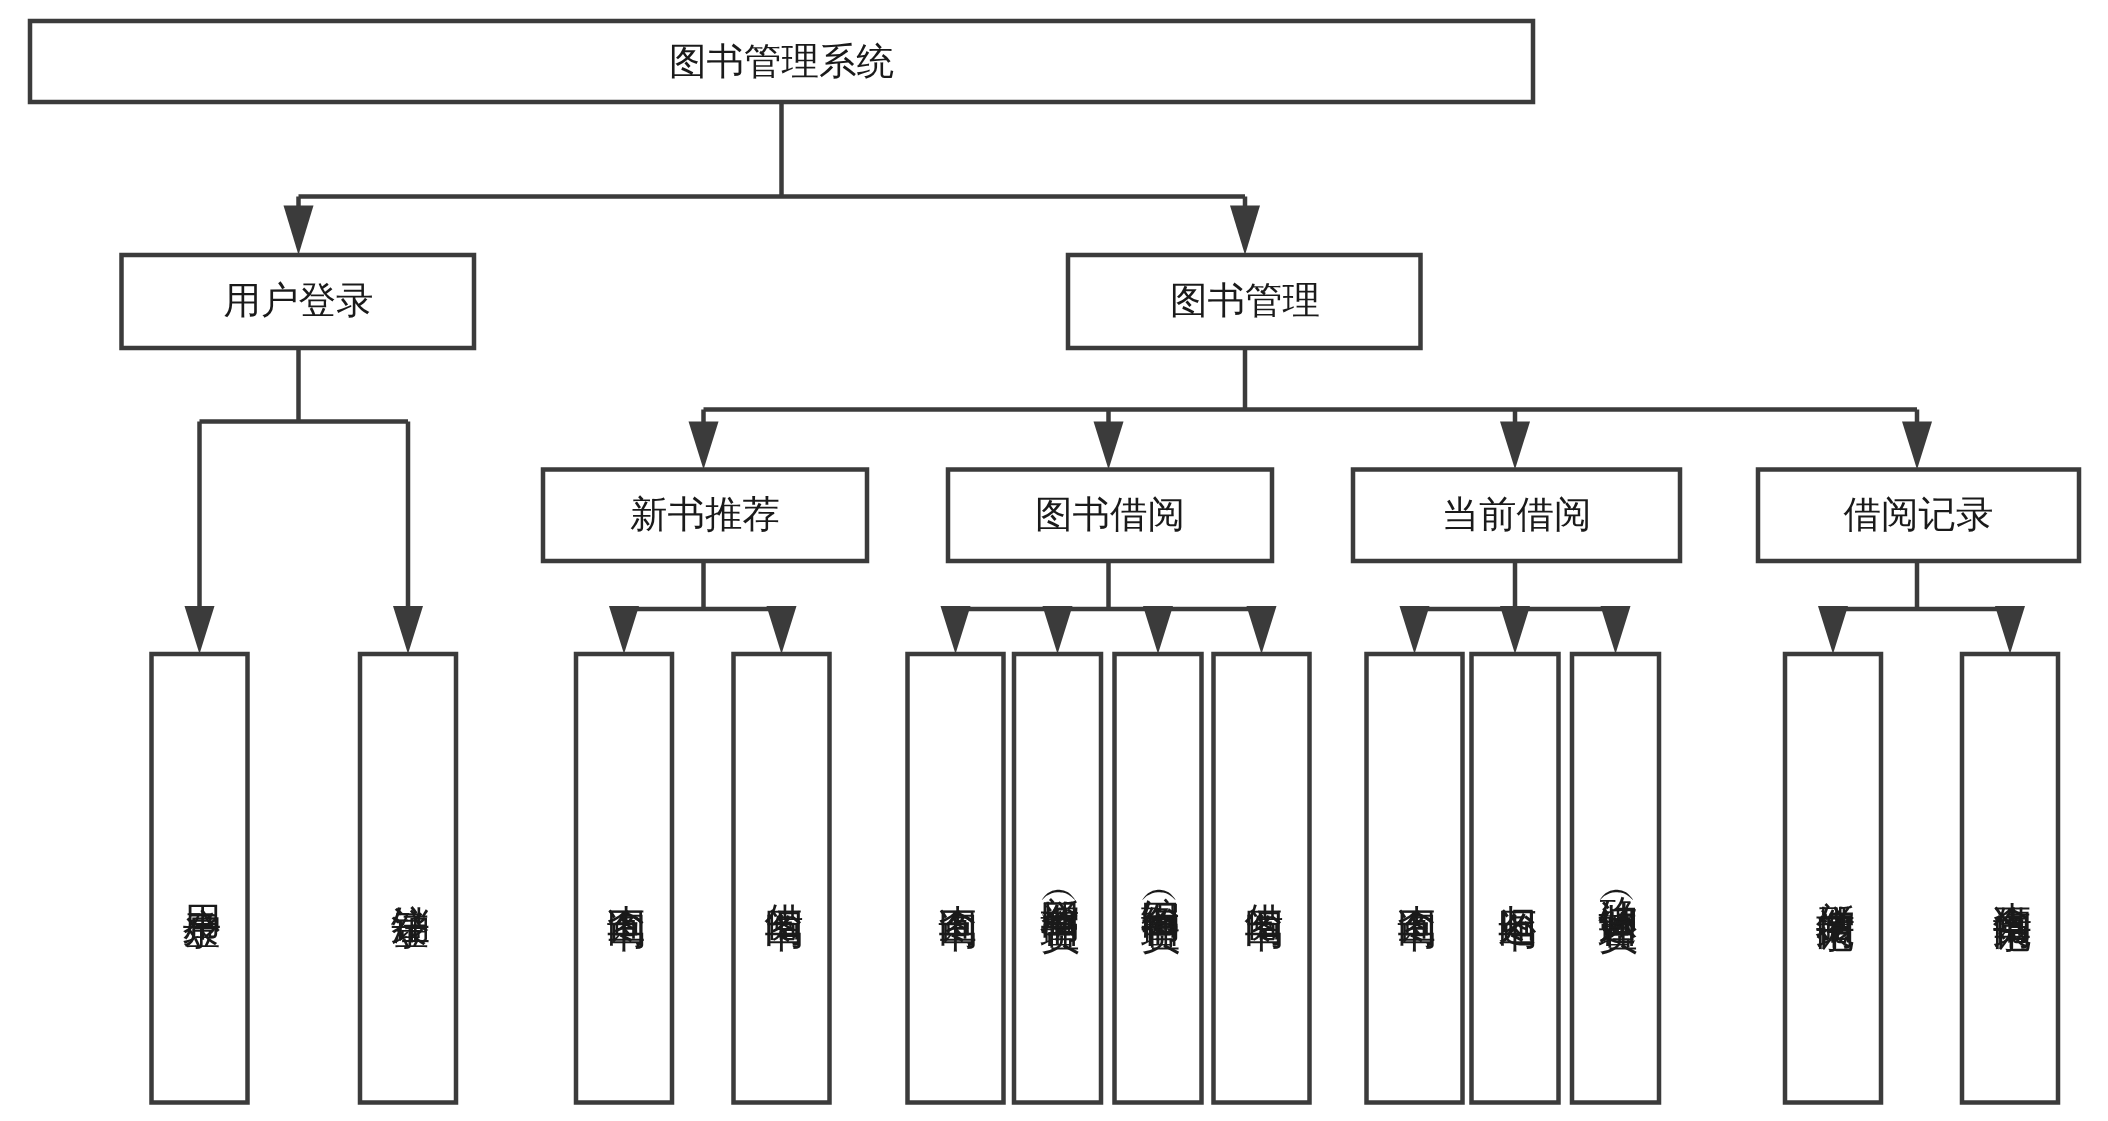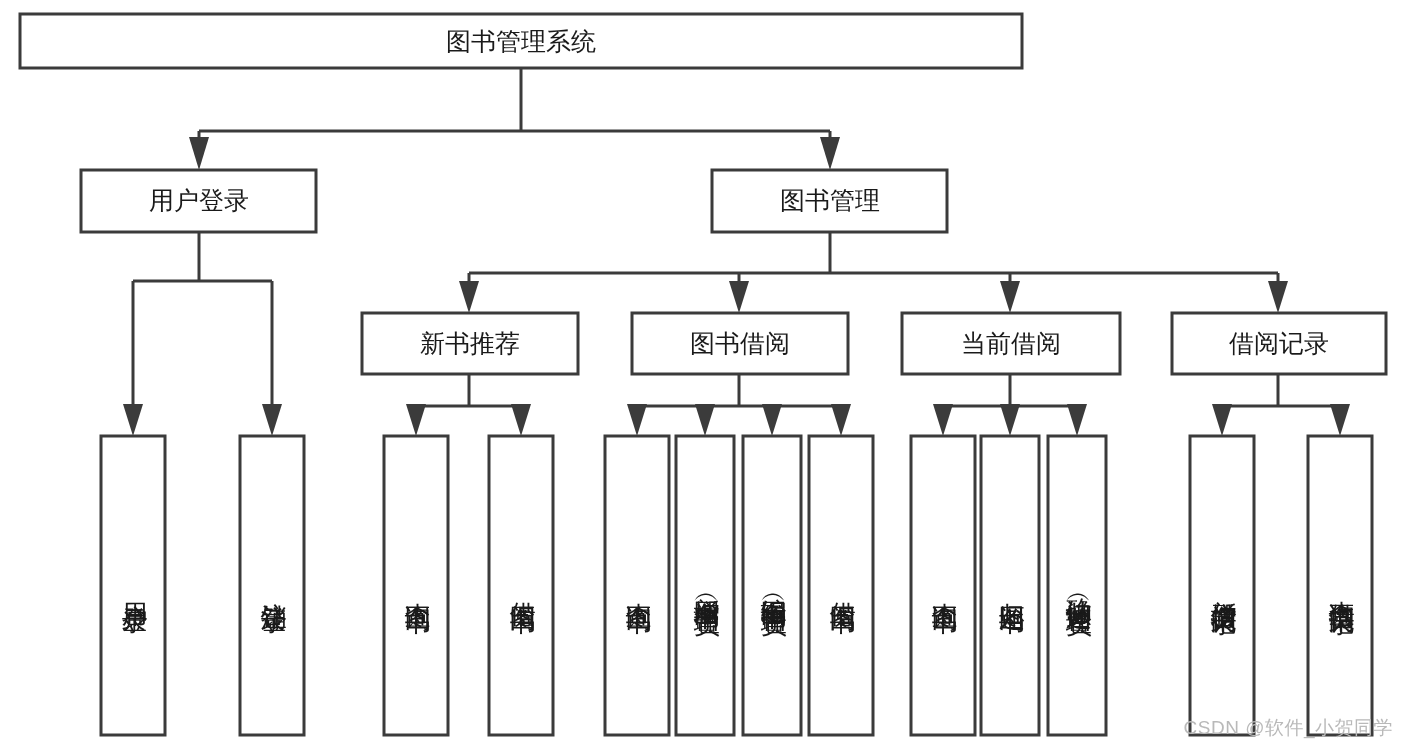--- a/index.html
+++ b/index.html
@@ -223,14 +223,13 @@
       <text class="node-label-vert" x="1222" y="586">新增借阅记录</text>
     </g>
 
     <g>
       <rect class="node-box" x="1308" y="436" width="64" height="299"></rect>
       <text class="node-label-vert" x="1340" y="586">查询借阅记录</text>
     </g>
 
   </svg>
 
-  <div class="watermark">CSDN @软件_小贺同学</div>
 </div>
 
 </body></html>

